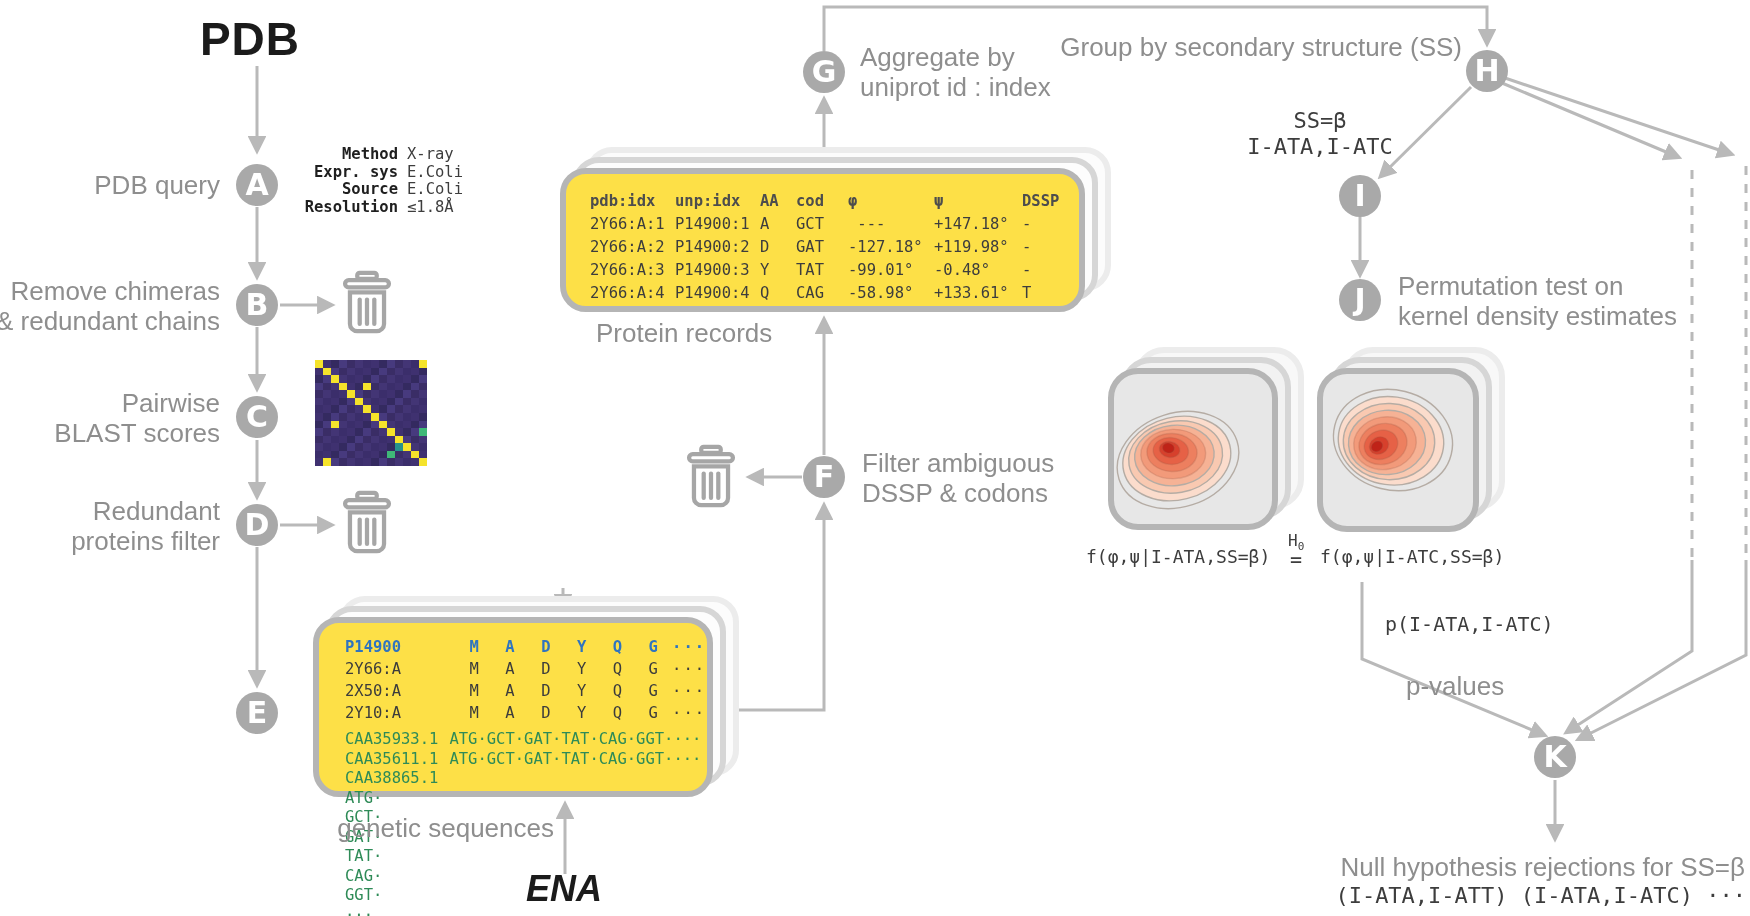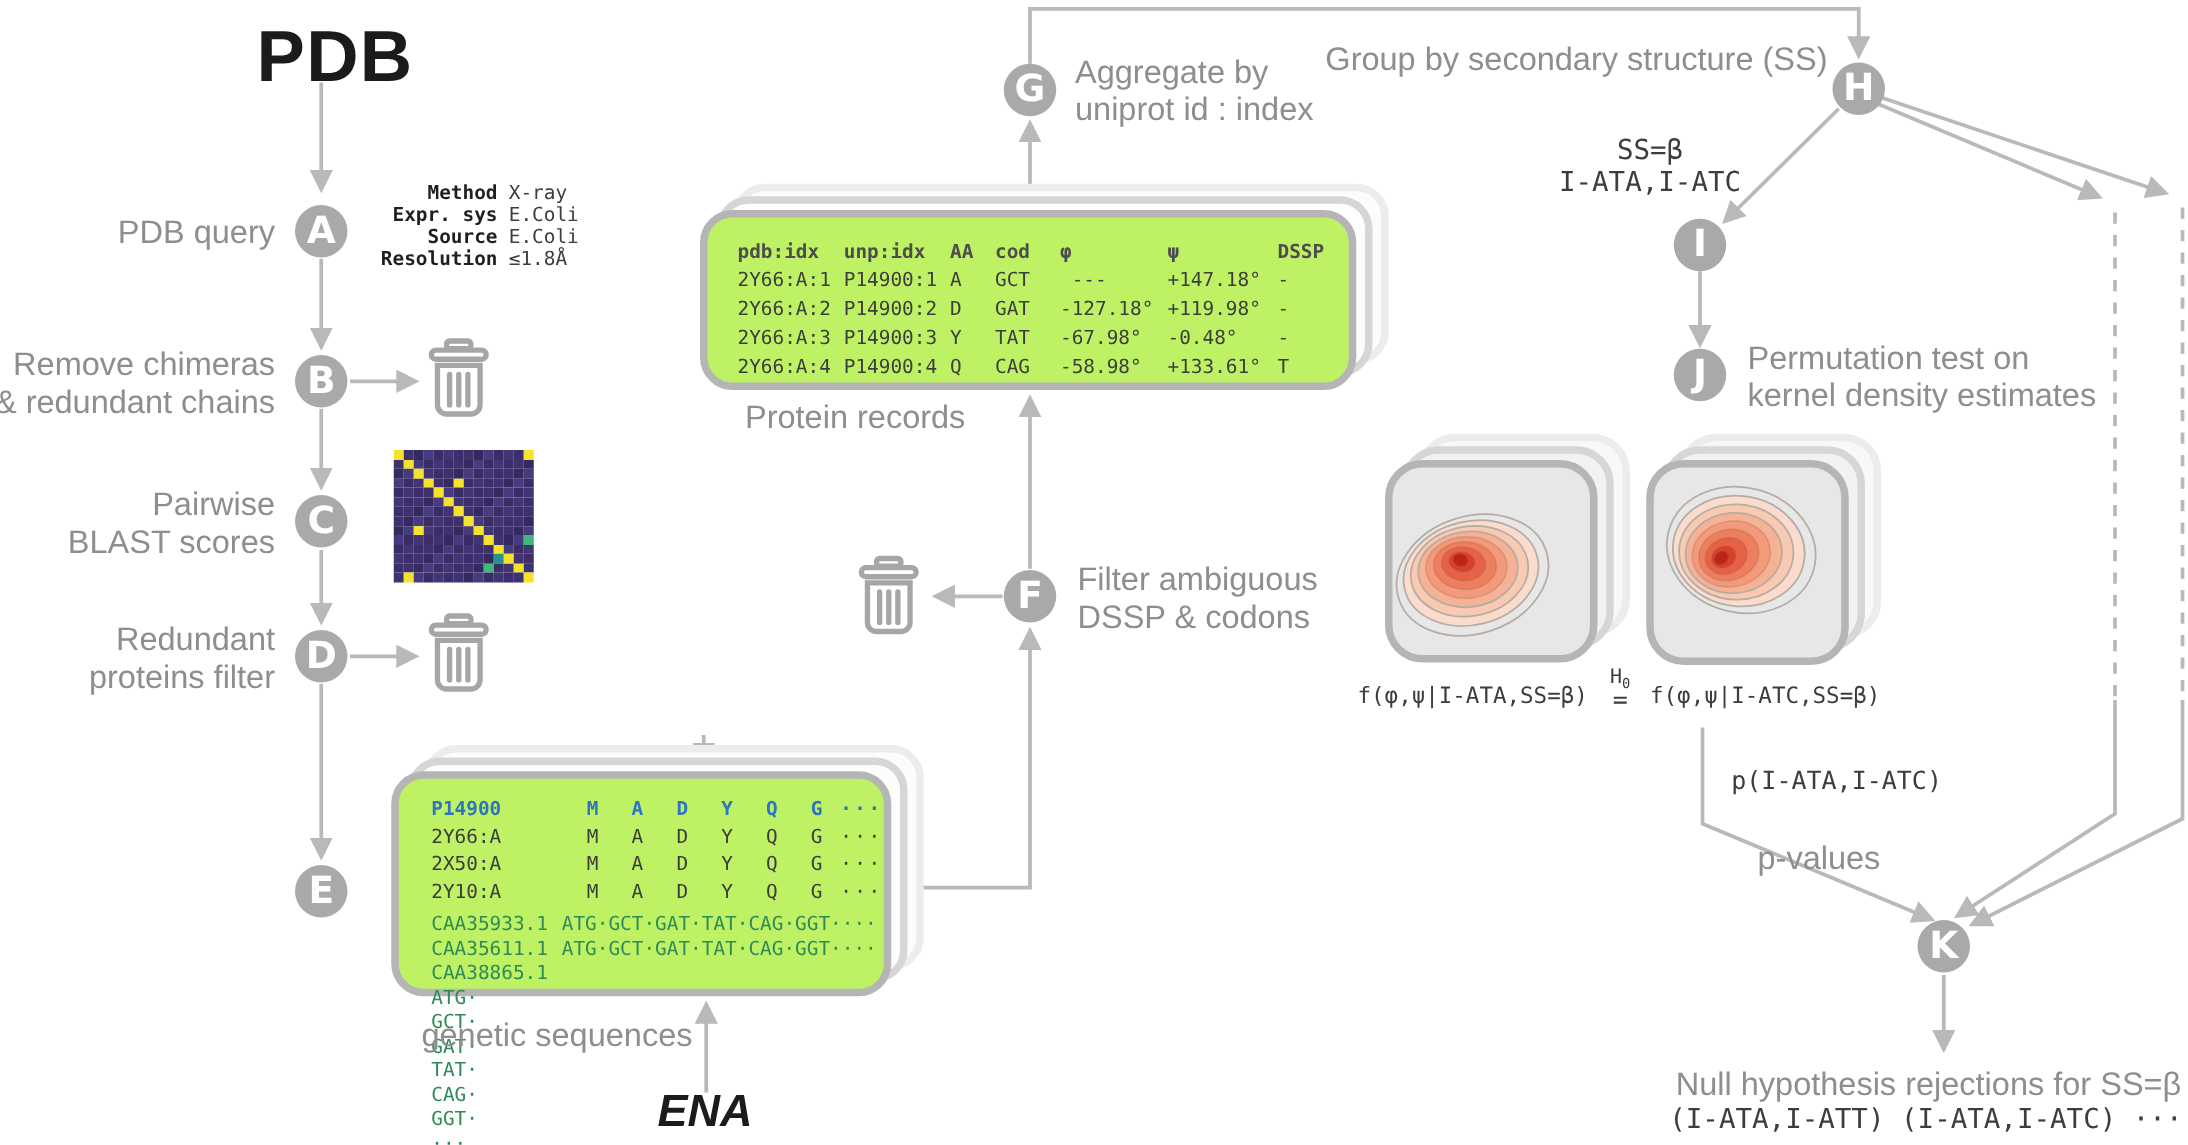--- a/index.html
+++ b/index.html
@@ -9,21 +9,21 @@
   .lbl{position:absolute;font-size:26px;line-height:30px;color:#8e8e8e;z-index:3;white-space:nowrap;}
   .lbl.r{text-align:right;}
   .title{position:absolute;z-index:3;color:#1b1b1b;font-weight:bold;text-align:center;}
   .mono{font-family:"DejaVu Sans Mono",monospace;color:#3d3d3d;}
   .node{position:absolute;width:42px;height:42px;border-radius:50%;background:#a9a9a9;color:#fff;
         font:bold 30px/42px "DejaVu Sans",sans-serif;text-align:center;z-index:4;
         transform:translate(-50%,-50%);}
   
   .stack{position:absolute;z-index:2;}
   .stack .ly{position:absolute;width:100%;height:100%;border-radius:26px;border:6px solid #b5b5b5;
-             background:#bef264;box-sizing:border-box;}
+             background:#fde047;box-sizing:border-box;}
   .stack .l3{left:26px;top:-21px;border-color:#ececec;background:#fcfcfc;}
   .stack .l2{left:13px;top:-11px;border-color:#d6d6d6;background:#fdfdfd;}
   .stack .l1{left:0;top:0;}
   .stack.kde .ly{border-radius:30px;}
   .stack.kde .l1{background:#e7e7e7;}
   .stack.kde .l2{background:#f2f2f2;}
   .stack.kde .l3{background:#f8f8f8;}
   
   .ptable{padding:16px 0 0 24px;font-size:15.5px;line-height:23px;}
   .prow{display:grid;grid-template-columns:85px 85px 36px 52px 86px 88px 44px;white-space:pre;}
@@ -86,21 +86,21 @@
       <path d="M1692,560 V651 L1567,732" marker-end="url(#arw)"></path>
       <path d="M1746,560 V655 L1579,739" marker-end="url(#arw)"></path>
       <path d="M1555,780 V838" marker-end="url(#arw)"></path>
     </g>
     <g stroke="#b9b9b9" stroke-width="3" fill="none" stroke-dasharray="9 9">
       <path d="M1692,170 V560"></path>
       <path d="M1746,166 V560"></path>
     </g>
   </svg>
 
-  <div class="title" style="left:168px;top:12px;width:200px;font-size:58px;letter-spacing:1px;">PDB</div>
+  <div class="title" style="left:150px;top:12px;width:200px;font-size:46px;letter-spacing:1px;">PDB</div>
   <div class="title" style="left:464px;top:868px;width:200px;font-size:36px;font-style:italic;">ENA</div>
 
   <div class="node" style="left:257px;top:185px;">A</div>
   <div class="node" style="left:257px;top:305px;">B</div>
   <div class="node" style="left:257px;top:417px;">C</div>
   <div class="node" style="left:257px;top:525px;">D</div>
   <div class="node" style="left:257px;top:713px;">E</div>
   <div class="node" style="left:824px;top:477px;">F</div>
   <div class="node" style="left:824px;top:72px;">G</div>
   <div class="node" style="left:1487px;top:71px;">H</div>
@@ -151,21 +151,21 @@
     </div>
 
   <div class="stack" style="left:560px;top:168px;width:525px;height:144px;">
     <div class="ly l3"></div>
     <div class="ly l2"></div>
     <div class="ly l1">
       <div class="ptable mono" id="ptable">
           <div class="prow hd"><span>pdb:idx</span><span>unp:idx</span><span>AA</span><span>cod</span><span>φ</span><span>ψ</span><span>DSSP</span></div>
           <div class="prow"><span>2Y66:A:1</span><span>P14900:1</span><span>A</span><span>GCT</span><span> ---</span><span>+147.18°</span><span>-</span></div>
           <div class="prow"><span>2Y66:A:2</span><span>P14900:2</span><span>D</span><span>GAT</span><span>-127.18°</span><span>+119.98°</span><span>-</span></div>
-          <div class="prow"><span>2Y66:A:3</span><span>P14900:3</span><span>Y</span><span>TAT</span><span>-67.98°</span><span>-0.48°</span><span>-</span></div>
+          <div class="prow"><span>2Y66:A:3</span><span>P14900:3</span><span>Y</span><span>TAT</span><span>-99.01°</span><span>-0.48°</span><span>-</span></div>
           <div class="prow"><span>2Y66:A:4</span><span>P14900:4</span><span>Q</span><span>CAG</span><span>-58.98°</span><span>+133.61°</span><span>T</span></div>
         </div>
     </div>
   </div>
   <div class="lbl" style="left:596px;top:318px;">Protein records</div>
 
   <div class="stack" style="left:313px;top:617px;width:400px;height:180px;">
     <div class="ly l3"></div>
     <div class="ly l2"></div>
     <div class="ly l1">

